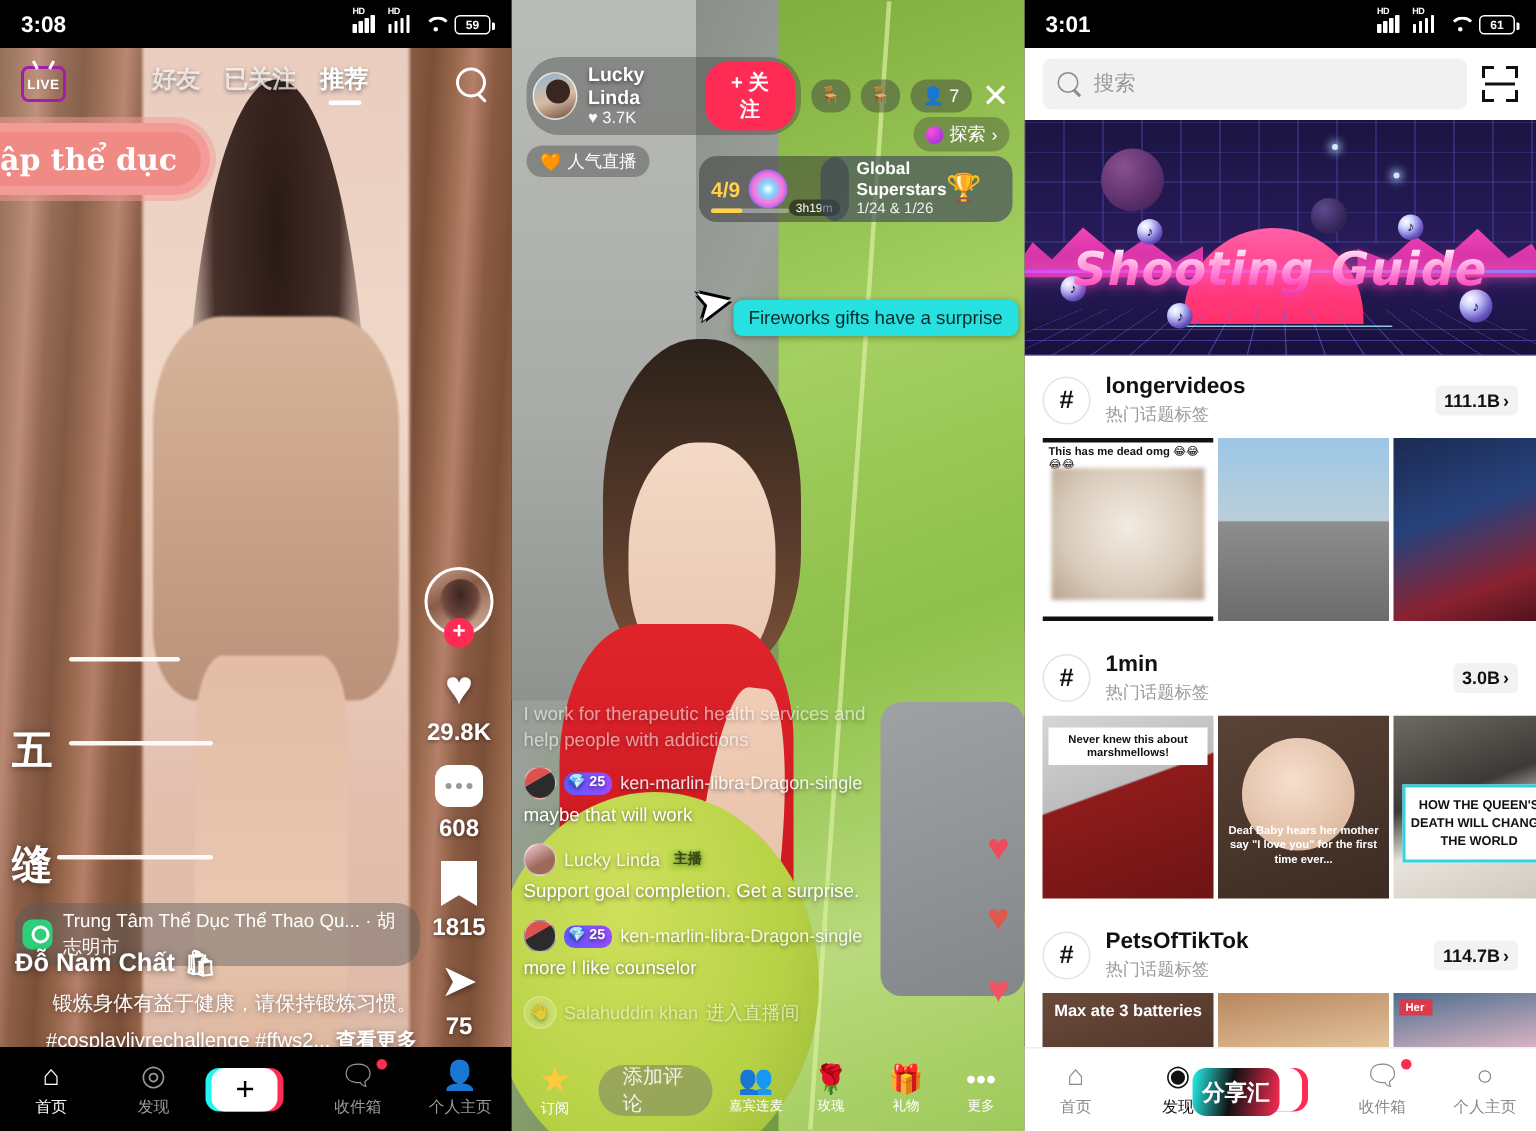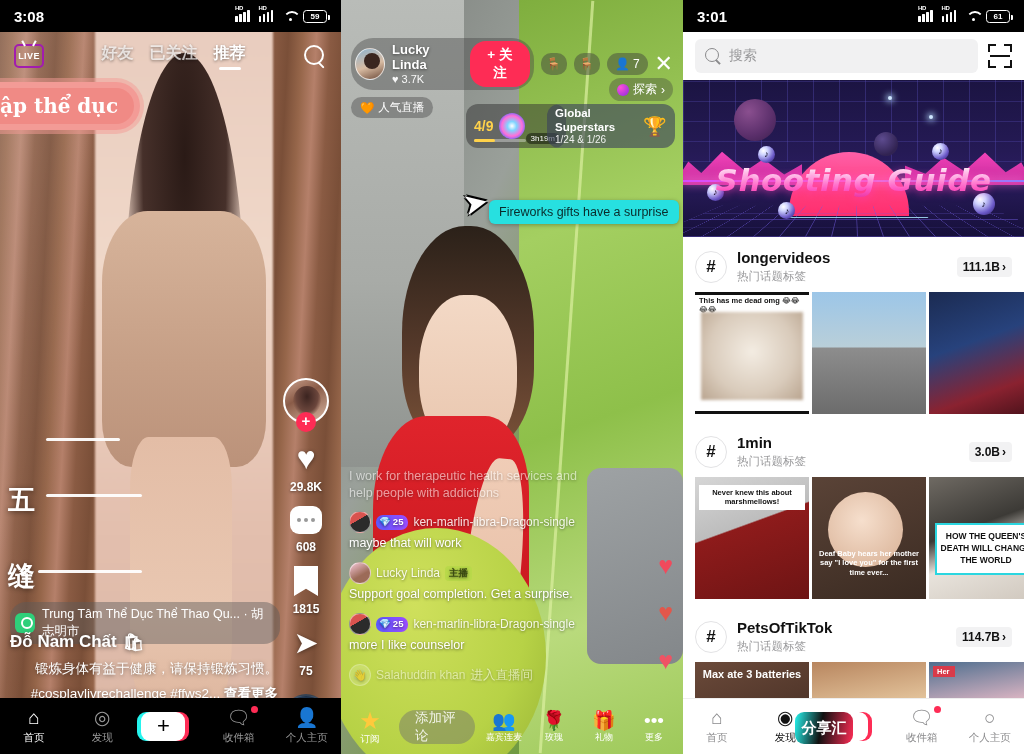--- a/index.html
+++ b/index.html
@@ -130,21 +130,21 @@
     content:''; position:absolute; left:8px; top:6px; width:28px; height:30px;
     background: radial-gradient(ellipse at 50% 35%, #3b2420 0%, #6b463c 55%, rgba(0,0,0,0) 75%);
     border-radius:50%;
   }
   .plus-badge {
     position:absolute; bottom:-8px; left:50%; transform:translateX(-50%);
     width:20px; height:20px; border-radius:50%; background:#fe2c55; color:#fff;
     font-size:15px; line-height:18px; font-weight:700;
   }
   .rail-item { margin-bottom:6px; }
-  .rail-count { font-size:12px; font-weight:600; text-shadow:0 1px 3px rgba(0,0,0,.5); margin-bottom:12px; }
+  .rail-count { font-size:16px; font-weight:600; text-shadow:0 1px 3px rgba(0,0,0,.5); margin-bottom:12px; }
   .ic-heart { font-size:32px; line-height:1; color:#fff; text-shadow:0 1px 4px rgba(0,0,0,.45); }
   .ic-cmt {
     width:32px;height:28px;margin:0 auto;background:#fff;border-radius:9px;position:relative;
     display:flex;align-items:center;justify-content:center;gap:3px;
   }
   .ic-cmt::after{content:'';position:absolute;left:7px;bottom:-5px;border:6px solid transparent;border-top-color:#fff;border-right:0;}
   .ic-cmt i{width:4px;height:4px;border-radius:50%;background:#999;display:block;}
   .ic-book {
     width:24px;height:30px;margin:0 auto;background:#fff;position:relative;
     clip-path: polygon(0 0,100% 0,100% 100%,50% 76%,0 100%);
@@ -224,21 +224,21 @@
 
   .gift-prog{position:absolute;left:125px;top:104px;z-index:20;width:100px;height:44px;border-radius:12px;background:rgba(50,50,50,.5);
     display:flex;align-items:center;padding:0 8px;gap:6px;}
   .gp-frac{color:#ffd24a;font-size:14px;font-weight:700;}
   .gp-bar{position:absolute;left:8px;bottom:6px;width:52px;height:3px;background:rgba(255,255,255,.35);border-radius:2px;}
   .gp-bar i{display:block;width:40%;height:100%;background:#ffd24a;border-radius:2px;}
   .gp-firework{width:26px;height:26px;border-radius:50%;
     background:radial-gradient(circle at 50% 50%,#fff 0%,#7fd4ff 25%,#ff6fd8 55%,#5566ff 80%);}
   .gp-time{position:absolute;right:6px;bottom:4px;background:rgba(0,0,0,.45);color:#fff;font-size:8px;border-radius:7px;padding:1px 5px;}
   .event-card{position:absolute;right:8px;top:104px;z-index:20;width:128px;height:44px;border-radius:12px;background:rgba(60,66,92,.62);
-    display:flex;align-items:center;padding:0 8px;color:#fff;}
+    display:flex;align-items:center;padding:0 24px;color:#fff;}
   .event-t{font-size:11.5px;font-weight:700;line-height:1.2;}
   .event-d{font-size:10px;opacity:.9;}
   .trophy{margin-left:auto;font-size:19px;}
 
   .tooltip{position:absolute;left:148px;top:200px;z-index:25;background:#27e0e0;color:#0a2b2b;font-size:12.5px;
     padding:5px 10px;border-radius:6px;white-space:nowrap;box-shadow:0 1px 4px rgba(0,0,0,.3);}
   .cursor{position:absolute;left:122px;top:188px;z-index:26;font-size:30px;line-height:1;color:#fff;
     text-shadow:-1.5px -1.5px 0 #000,1.5px -1.5px 0 #000,-1.5px 1.5px 0 #000,1.5px 1.5px 0 #000;transform:rotate(-12deg);}
 
   .chat{position:absolute;left:8px;bottom:58px;z-index:22;width:250px;}

